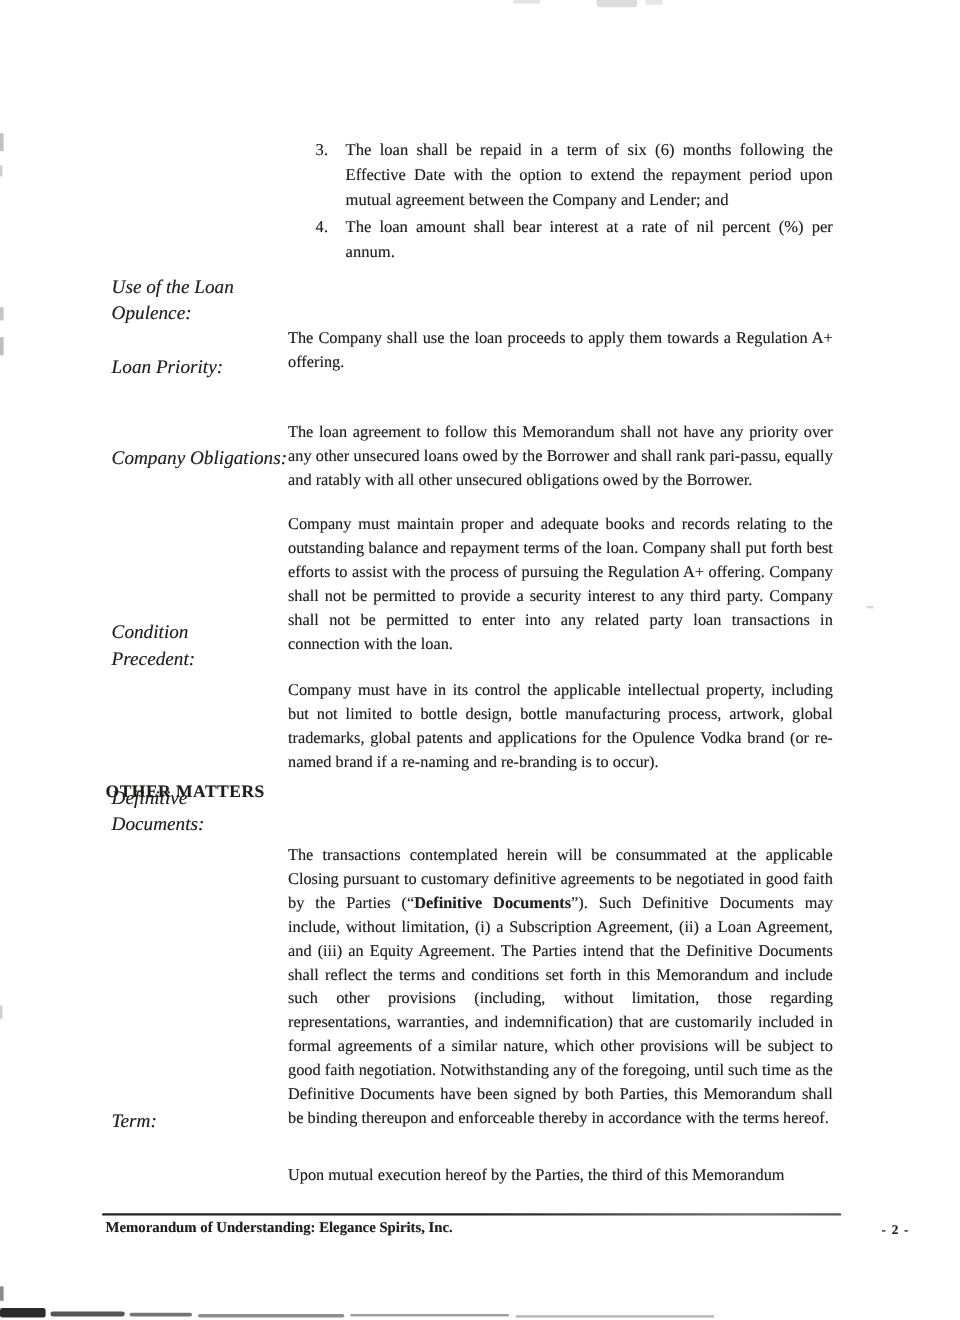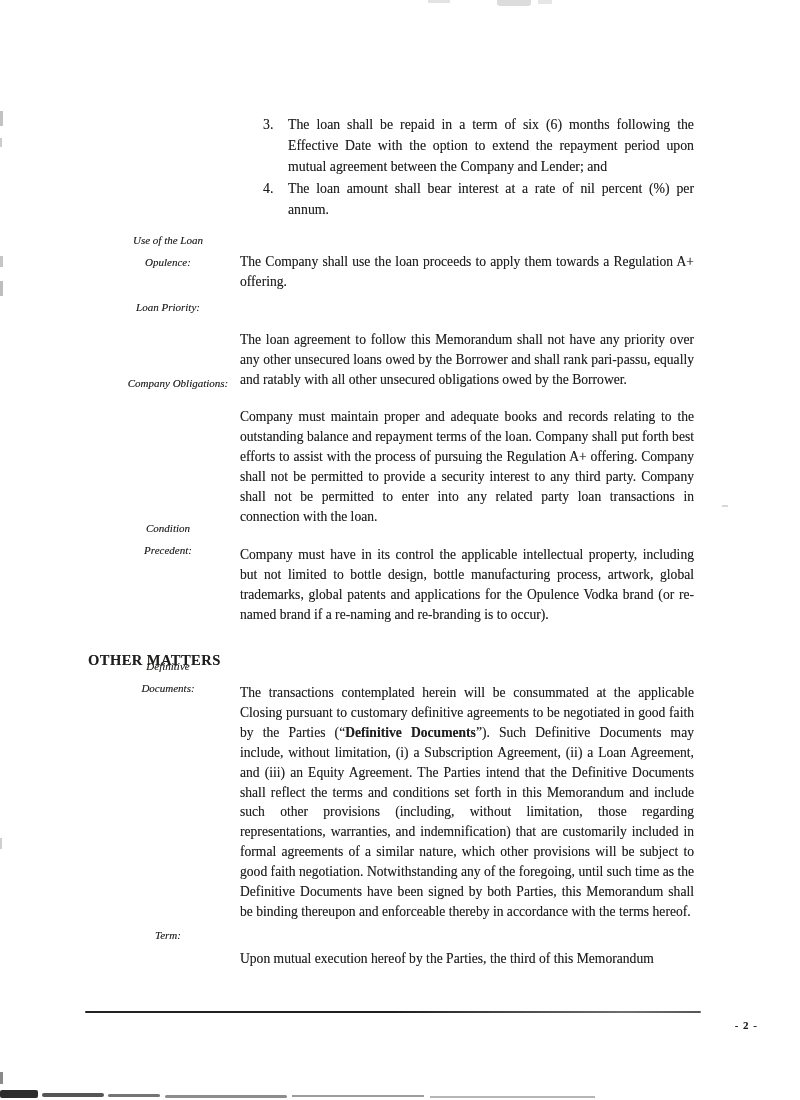--- a/index.html
+++ b/index.html
@@ -25,31 +25,31 @@
   }
   .num-item { position: relative; padding-left: 25px; }
   .num-item .num { position: absolute; left: 0; top: 0; }
 
   
   .label {
     position: absolute;
     left: 93px;
     width: 150px;
     font-style: italic;
-    font-size: 11px;
+    font-size: 16px;
     line-height: 22.3px;
-    text-align: center;
   }
   .body {
     position: absolute;
     left: 240px;
     width: 454px;
     font-size: 13.6px;
     line-height: 19.9px;
     text-align: justify;
+    margin-top: 20px;
   }
   .heading {
     position: absolute;
     left: 88px; top: 652px;
     font-weight: 700;
     font-size: 14.6px;
     letter-spacing: 0.4px;
   }
   .bold { font-weight: 700; }
 
@@ -139,20 +139,21 @@
     <div>Documents:</div>
   </div>
   <div class="body" style="top:683px"><span>The transactions contemplated herein will be consummated at the applicable Closing pursuant to customary definitive agreements to be negotiated in good faith by the Parties (“</span><span class="bold">Definitive Documents</span><span>”). Such Definitive Documents may include, without limitation, (i) a Subscription Agreement, (ii) a Loan Agreement, and (iii) an Equity Agreement. The Parties intend that the Definitive Documents shall reflect the terms and conditions set forth in this Memorandum and include such other provisions (including, without limitation, those regarding representations, warranties, and indemnification) that are customarily included in formal agreements of a similar nature, which other provisions will be subject to good faith negotiation. Notwithstanding any of the foregoing, until such time as the Definitive Documents have been signed by both Parties, this Memorandum shall be binding thereupon and enforceable thereby in accordance with the terms hereof.</span></div>
 
   <div class="label" style="top:924px">
     <div>Term:</div>
   </div>
   <div class="body" style="top:949px">Upon mutual execution hereof by the Parties, the third of this Memorandum</div>
 
   <div class="footer-rule"></div>
+  <div class="footer-title">Memorandum of Understanding: Elegance Spirits, Inc.</div>
   <div class="footer-page">- 2 -</div>
 
   <div class="artifact a-top1"></div>
   <div class="artifact a-top2"></div>
   <div class="artifact a-top3"></div>
   <div class="artifact a-left1"></div>
   <div class="artifact a-left2"></div>
   <div class="artifact a-left3"></div>
   <div class="artifact a-left4"></div>
   <div class="artifact a-left5"></div>

